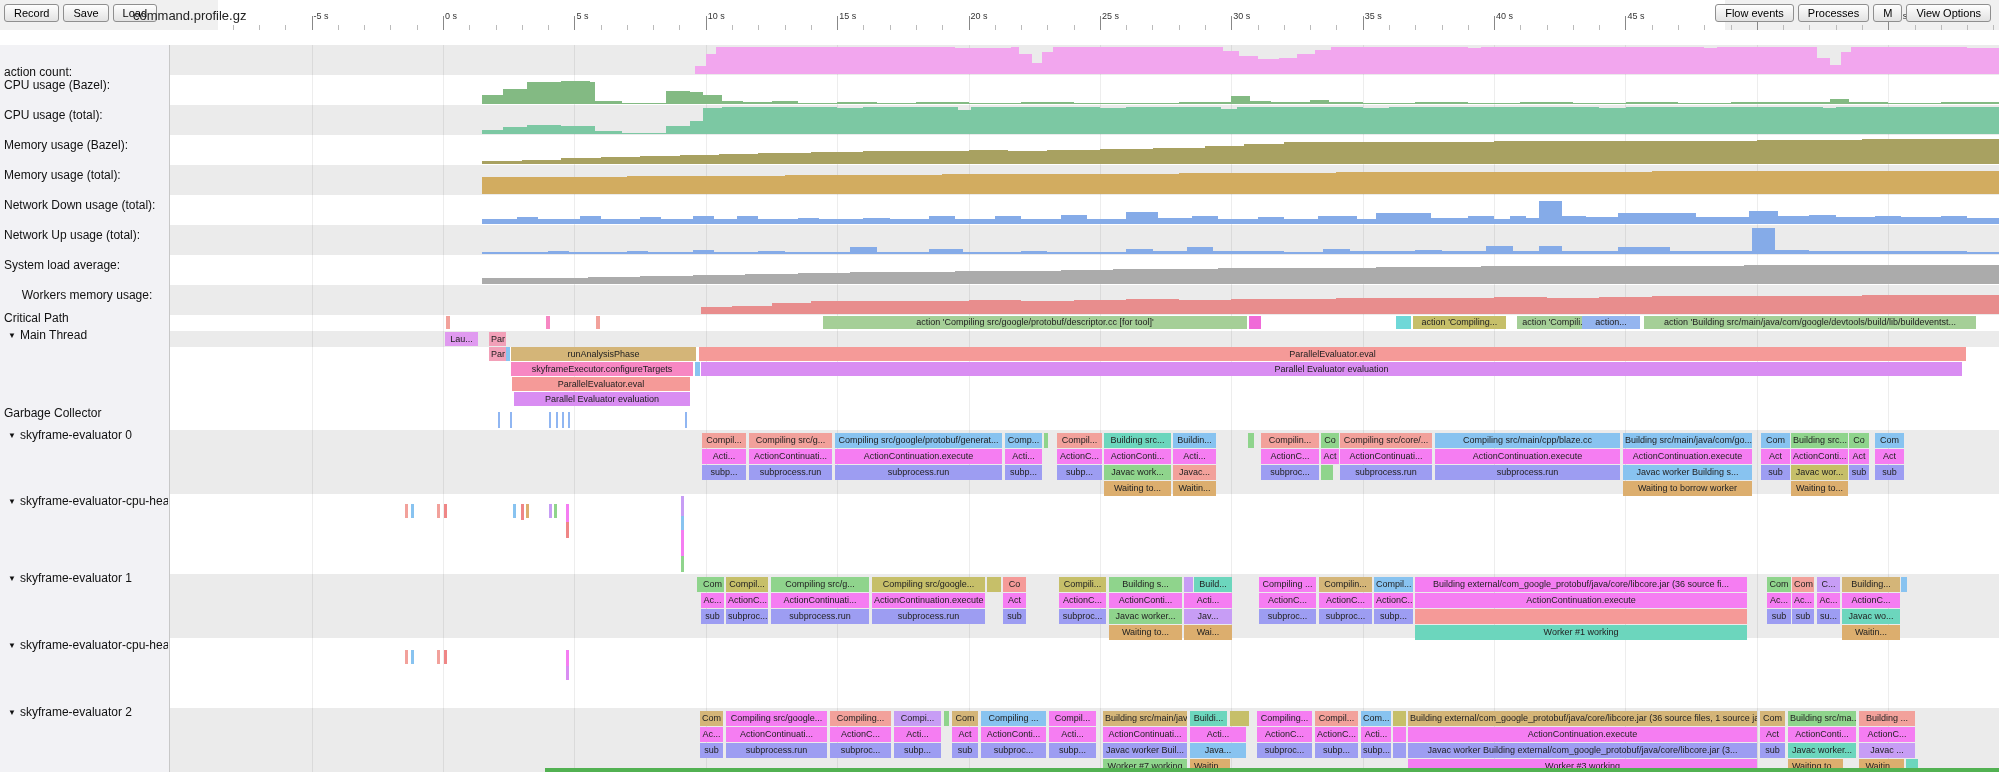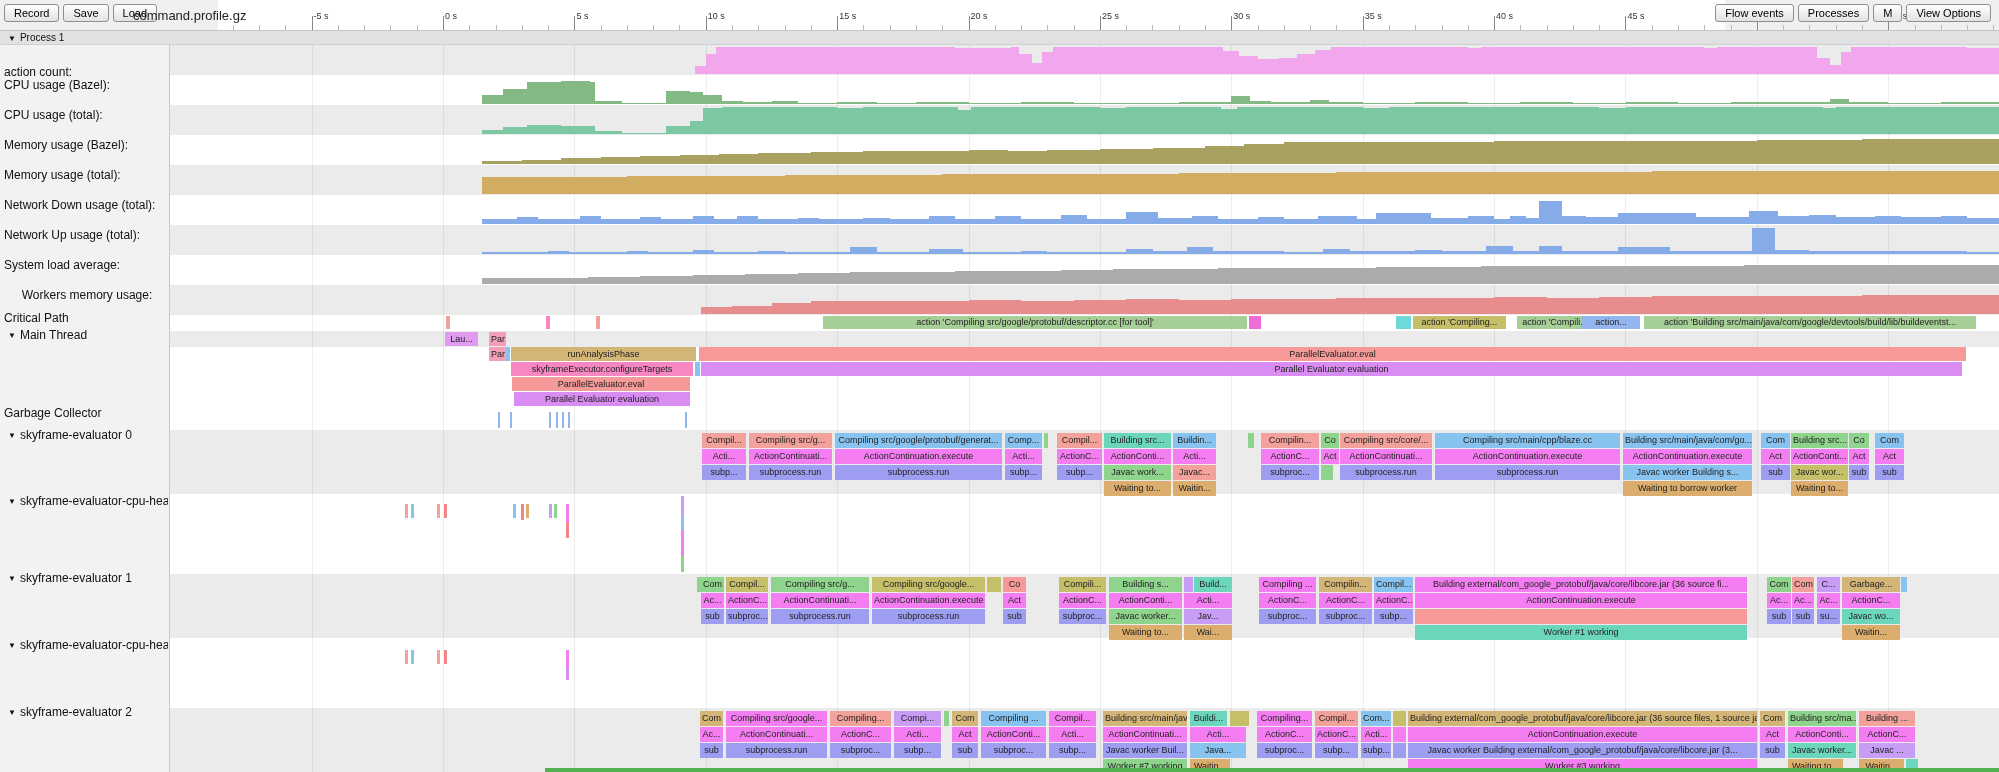--- a/index.html
+++ b/index.html
@@ -117,23 +117,20 @@
         <div class="rlabel" style="left: 1672.23px;">55 s</div>
         <div class="rtick minor" style="left: 1696.51px;"></div>
         <div class="rtick minor" style="left: 1722.79px;"></div>
         <div class="rtick minor" style="left: 1749.07px;"></div>
         <div class="rtick minor" style="left: 1775.34px;"></div>
       </div>
     <div id="toolbar-left"><div class="btn">Record</div><div class="btn">Save</div><div class="btn">Load</div></div>
     <span id="filename">command.profile.gz</span>
     <div id="toolbar-right"><div class="btn">Flow events</div><div class="btn">Processes</div><div class="btn">M</div><div class="btn">View Options</div></div>
   </div>
-  <div id="process-header">
-    <span class="arr">▼</span><span>Process 1</span>
-  </div>
   <div id="sidebar">
       <div class="side-label" style="top: 20px; left: 4px;"><span>action count:</span></div>
       <div class="side-label" style="top: 33px; left: 4px;"><span>CPU usage (Bazel):</span></div>
       <div class="side-label" style="top: 63px; left: 4px;"><span>CPU usage (total):</span></div>
       <div class="side-label" style="top: 93px; left: 4px;"><span>Memory usage (Bazel):</span></div>
       <div class="side-label" style="top: 123px; left: 4px;"><span>Memory usage (total):</span></div>
       <div class="side-label" style="top: 153px; left: 4px;"><span>Network Down usage (total):</span></div>
       <div class="side-label" style="top: 183px; left: 4px;"><span>Network Up usage (total):</span></div>
       <div class="side-label" style="top: 213px; left: 4px;"><span>System load average:</span></div>
       <div class="side-label" style="top: 243px; left: 4px; text-align: center;"><span>Workers memory usage:</span></div>
@@ -304,21 +301,21 @@
       <div class="blk" style="left: 939px; top: 532px; width: 73px; height: 15px; background: rgb(143, 212, 140); line-height: 15px;">Building s...</div>
       <div class="blk" style="left: 1014px; top: 532px; width: 9px; height: 15px; background: rgb(199, 157, 245); line-height: 15px;"></div>
       <div class="blk" style="left: 1024px; top: 532px; width: 38px; height: 15px; background: rgb(108, 214, 189); line-height: 15px;">Build...</div>
       <div class="blk" style="left: 1089px; top: 532px; width: 57px; height: 15px; background: rgb(245, 125, 242); line-height: 15px;">Compiling ...</div>
       <div class="blk" style="left: 1149px; top: 532px; width: 53px; height: 15px; background: rgb(212, 181, 120); line-height: 15px;">Compilin...</div>
       <div class="blk" style="left: 1204px; top: 532px; width: 39px; height: 15px; background: rgb(136, 195, 240); line-height: 15px;">Compil...</div>
       <div class="blk" style="left: 1245px; top: 532px; width: 332px; height: 15px; background: rgb(245, 125, 242); line-height: 15px;">Building external/com_google_protobuf/java/core/libcore.jar (36 source fi...</div>
       <div class="blk" style="left: 1597px; top: 532px; width: 24px; height: 15px; background: rgb(143, 212, 140); line-height: 15px;">Com</div>
       <div class="blk" style="left: 1622px; top: 532px; width: 22px; height: 15px; background: rgb(242, 161, 155); line-height: 15px;">Com</div>
       <div class="blk" style="left: 1647px; top: 532px; width: 23px; height: 15px; background: rgb(199, 157, 245); line-height: 15px;">C...</div>
-      <div class="blk" style="left: 1672px; top: 532px; width: 58px; height: 15px; background: rgb(212, 181, 120); line-height: 15px;">Garbage...</div>
+      <div class="blk" style="left: 1672px; top: 532px; width: 58px; height: 15px; background: rgb(212, 181, 120); line-height: 15px;">Building...</div>
       <div class="blk" style="left: 1731px; top: 532px; width: 6px; height: 15px; background: rgb(136, 195, 240); line-height: 15px;"></div>
       <div class="blk" style="left: 531px; top: 548px; width: 23px; height: 15px; background: rgb(245, 125, 242); line-height: 15px;">Ac...</div>
       <div class="blk" style="left: 556px; top: 548px; width: 42px; height: 15px; background: rgb(245, 125, 242); line-height: 15px;">ActionC...</div>
       <div class="blk" style="left: 601px; top: 548px; width: 98px; height: 15px; background: rgb(245, 125, 242); line-height: 15px;">ActionContinuati...</div>
       <div class="blk" style="left: 702px; top: 548px; width: 113px; height: 15px; background: rgb(245, 125, 242); line-height: 15px;">ActionContinuation.execute</div>
       <div class="blk" style="left: 833px; top: 548px; width: 23px; height: 15px; background: rgb(245, 125, 242); line-height: 15px;">Act</div>
       <div class="blk" style="left: 889px; top: 548px; width: 47px; height: 15px; background: rgb(245, 125, 242); line-height: 15px;">ActionC...</div>
       <div class="blk" style="left: 939px; top: 548px; width: 73px; height: 15px; background: rgb(245, 125, 242); line-height: 15px;">ActionConti...</div>
       <div class="blk" style="left: 1014px; top: 548px; width: 48px; height: 15px; background: rgb(245, 125, 242); line-height: 15px;">Acti...</div>
       <div class="blk" style="left: 1089px; top: 548px; width: 57px; height: 15px; background: rgb(245, 125, 242); line-height: 15px;">ActionC...</div>

